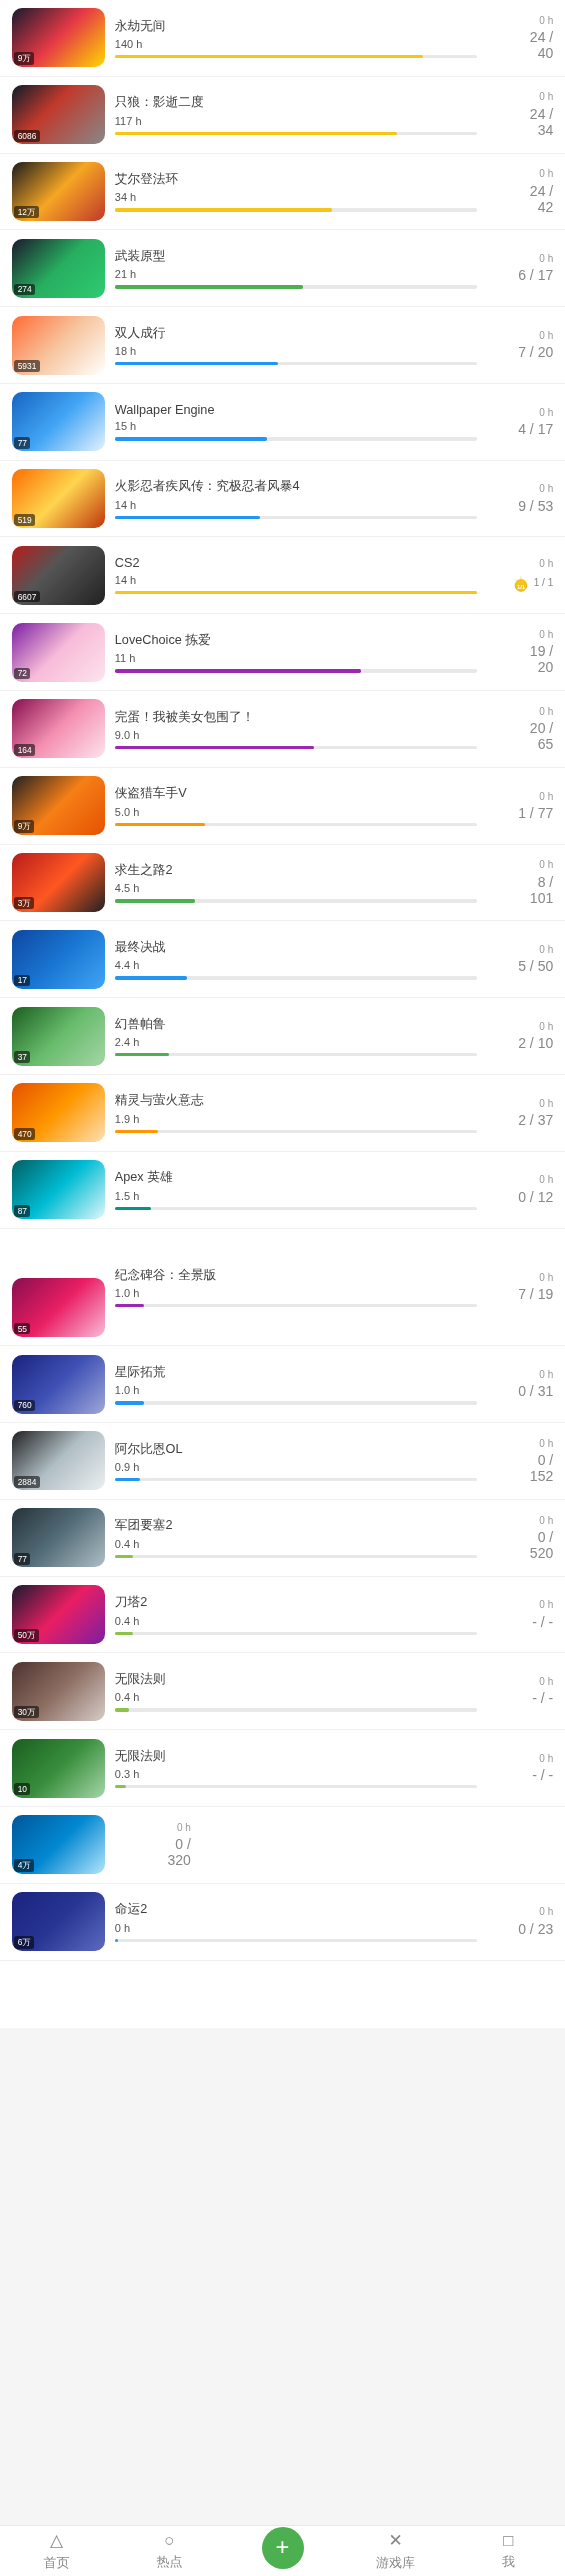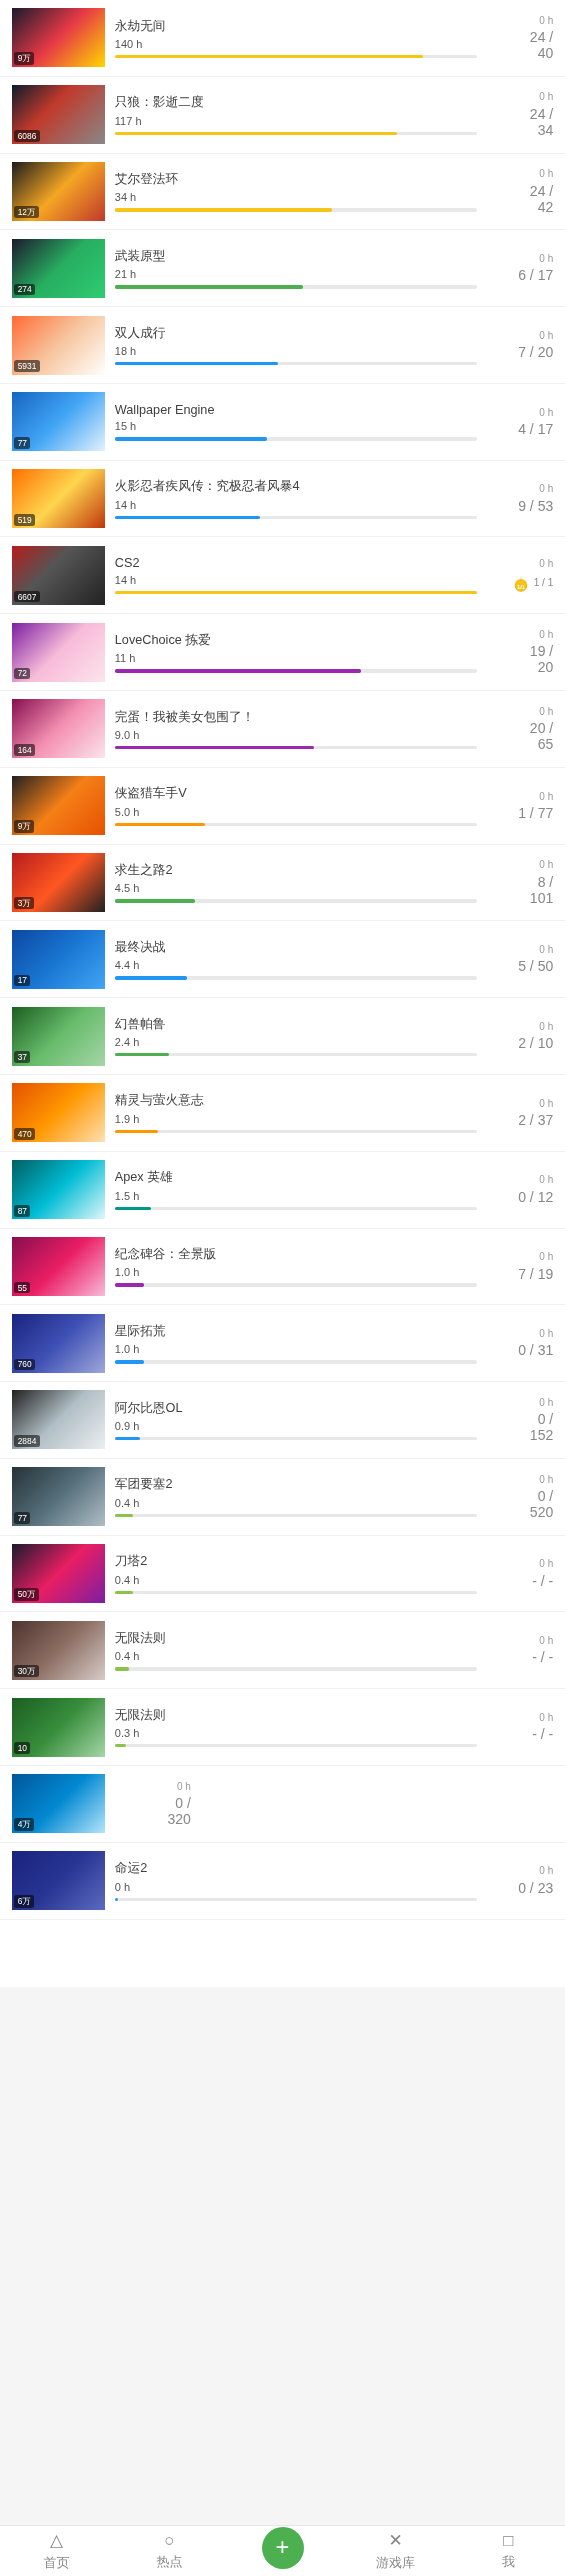--- a/index.html
+++ b/index.html
@@ -21,21 +21,21 @@
       display: flex;
       align-items: center;
       padding: 8.4px 11.8px;
       border-bottom: 0.8px solid #f0f0f0;
       position: relative;
     }
 
     .game-thumb {
       width: 93px;
       height: 59px;
-      border-radius: 0;
+      border-radius: 10px;
       flex-shrink: 0;
       position: relative;
       overflow: hidden;
       margin-right: 10px;
     }
 
     .badge {
       position: absolute;
       bottom: 2.5px;
       left: 2.5px;
@@ -181,21 +181,21 @@
     .c7 { background: linear-gradient(135deg, #ff6f00 0%, #ffd54f 50%, #bf360c 100%); }
     .c8 { background: linear-gradient(135deg, #b71c1c 0%, #555 40%, #222 100%); padding-left: 8px; }
     .c9 { background: linear-gradient(135deg, #7b1fa2 0%, #f8bbd9 50%, #fce4ec 100%); }
     .c10 { background: linear-gradient(135deg, #880e4f 0%, #f48fb1 50%, #fce4ec 100%); }
     .c11 { background: linear-gradient(135deg, #212121 0%, #f57f17 50%, #e65100 100%); }
     .c12 { background: linear-gradient(135deg, #b71c1c 0%, #ff5722 50%, #212121 100%); }
     .c13 { background: linear-gradient(135deg, #0d47a1 0%, #1976d2 50%, #42a5f5 100%); }
     .c14 { background: linear-gradient(135deg, #1b5e20 0%, #66bb6a 50%, #a5d6a7 100%); }
     .c15 { background: linear-gradient(135deg, #e65100 0%, #ff9800 50%, #ffe0b2 100%); }
     .c16 { background: linear-gradient(135deg, #006064 0%, #00bcd4 50%, #e0f7fa 100%); }
-    .c17 { background: linear-gradient(135deg, #880e4f 0%, #e91e63 50%, #f8bbd9 100%); }
+    .c17 { background: linear-gradient(135deg, #880e4f 0%, #e91e63 50%, #f8bbd9 100%); margin-top: 41px; }
     .c18 { background: linear-gradient(135deg, #1a237e 0%, #3f51b5 50%, #9fa8da 100%); }
     .c19 { background: linear-gradient(135deg, #212121 0%, #b0bec5 50%, #eceff1 100%); }
     .c20 { background: linear-gradient(135deg, #263238 0%, #546e7a 50%, #b0bec5 100%); }
     .c21 { background: linear-gradient(135deg, #1a1a2e 0%, #e91e63 50%, #7b1fa2 100%); }
     .c22 { background: linear-gradient(135deg, #4e342e 0%, #8d6e63 50%, #d7ccc8 100%); }
     .c24 { background: linear-gradient(135deg, #1b5e20 0%, #388e3c 50%, #a5d6a7 100%); }
     .c25 { background: linear-gradient(135deg, #01579b 0%, #0288d1 50%, #b3e5fc 100%); }
     .c26 { background: linear-gradient(135deg, #1a237e 0%, #283593 50%, #5c6bc0 100%); }
 
     

